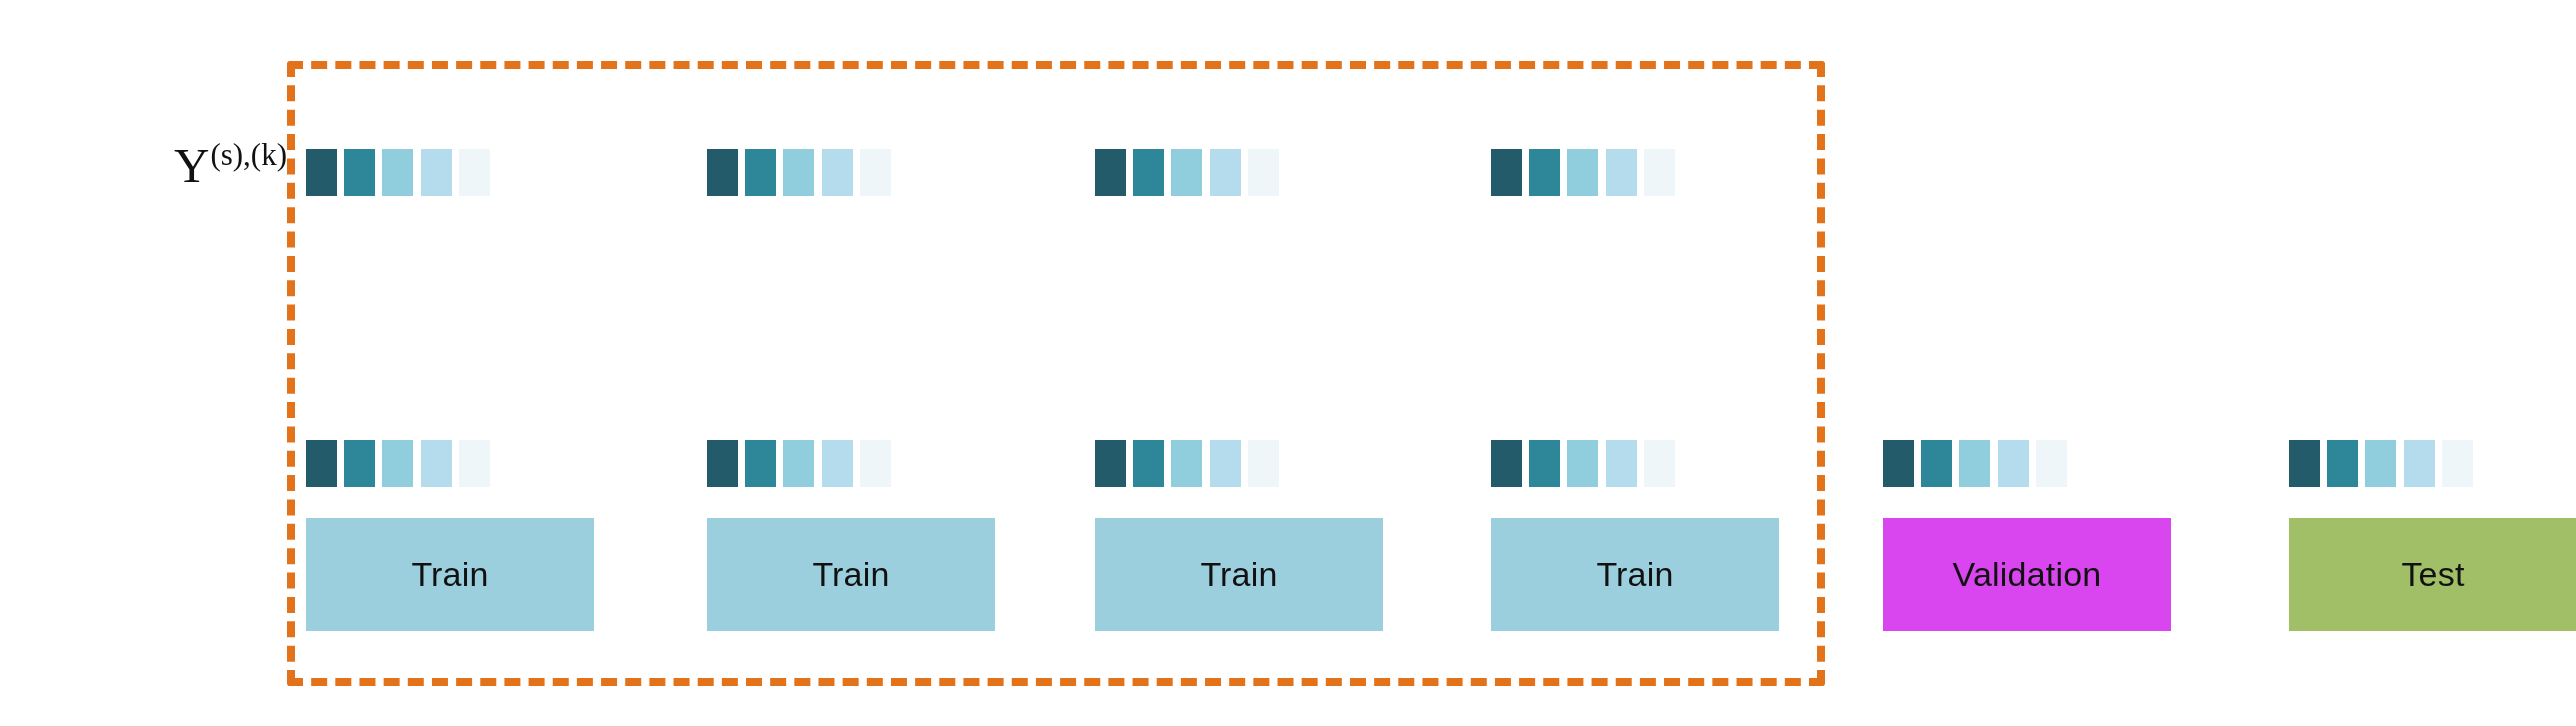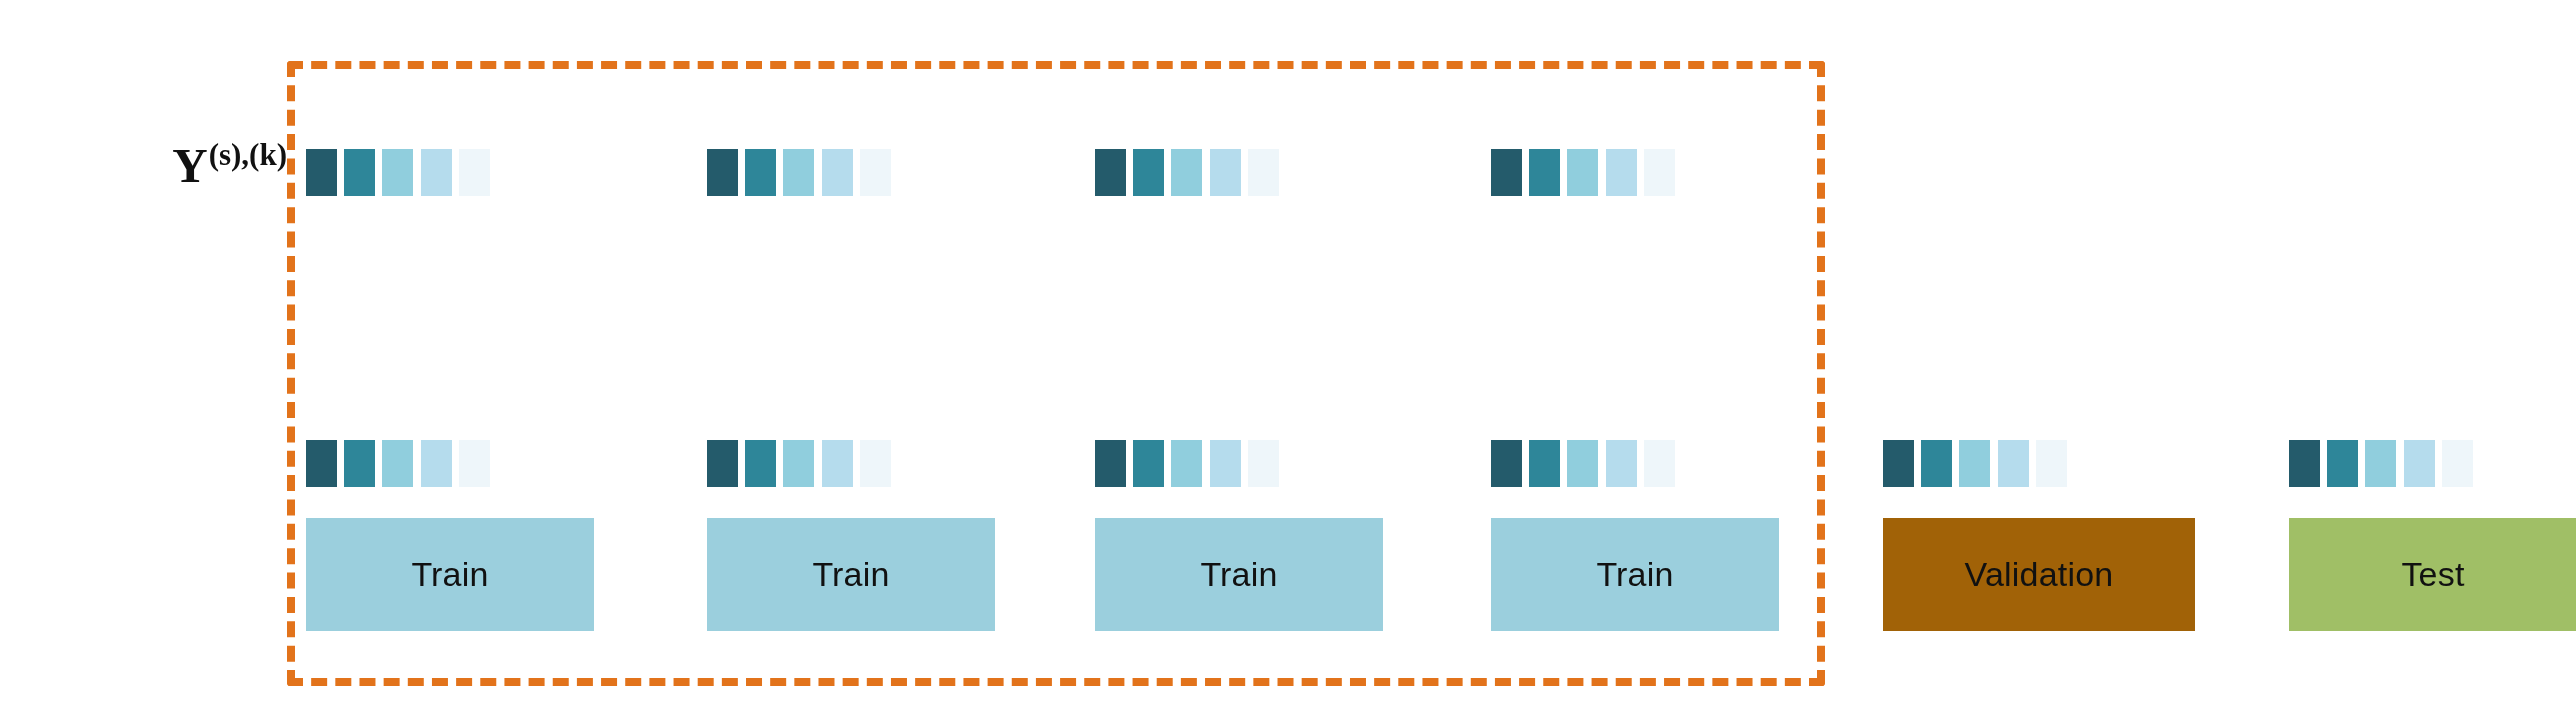--- a/index.html
+++ b/index.html
@@ -25,21 +25,20 @@
 
   
   .row-label{
     position:absolute;
     font-family:"Liberation Serif", serif;
     font-size:49px;
     color:#111111;
     white-space:nowrap;
     text-align:center;
     line-height:1;
-    font-weight:bold;
   }
   .row-label .base{font-size:49px;}
   .row-label sup{
     font-size:31px;
     vertical-align:super;
     line-height:0;
     margin-left:0.9px;
   }
 
   
@@ -154,21 +153,21 @@
       </div>
       <div class="split-box" style="left: 707px; top: 518px; width: 288px; height: 113px; background: rgb(155, 207, 221); color: rgb(17, 17, 17);">
         <span>Train</span>
       </div>
       <div class="split-box" style="left: 1095px; top: 518px; width: 288px; height: 113px; background: rgb(155, 207, 221); color: rgb(17, 17, 17);">
         <span>Train</span>
       </div>
       <div class="split-box" style="left: 1491px; top: 518px; width: 288px; height: 113px; background: rgb(155, 207, 221); color: rgb(17, 17, 17);">
         <span>Train</span>
       </div>
-      <div class="split-box" style="left: 1883px; top: 518px; width: 312px; height: 113px; background: #a16207; color: rgb(17, 17, 17);">
+      <div class="split-box" style="left: 1883px; top: 518px; width: 288px; height: 113px; background: #d946ef; color: rgb(17, 17, 17);">
         <span>Validation</span>
       </div>
       <div class="split-box" style="left: 2289px; top: 518px; width: 288px; height: 113px; background: rgb(160, 191, 102); color: rgb(17, 17, 17);">
         <span>Test</span>
       </div>
     </div>
 
 </div>
 
 

